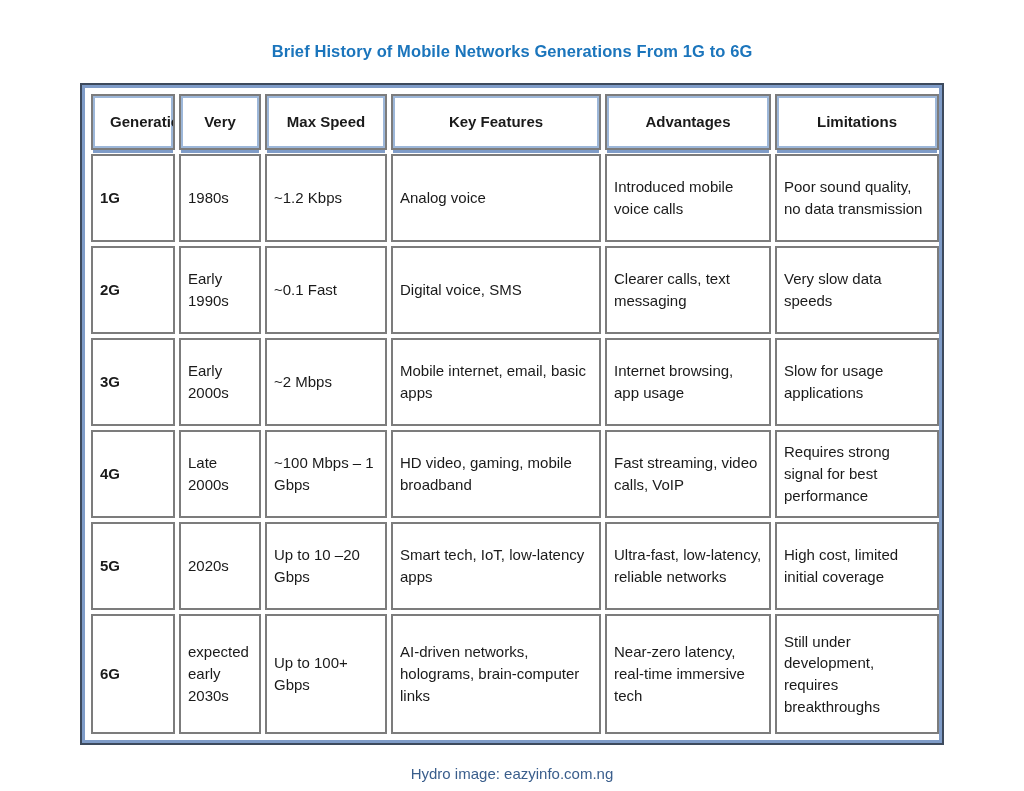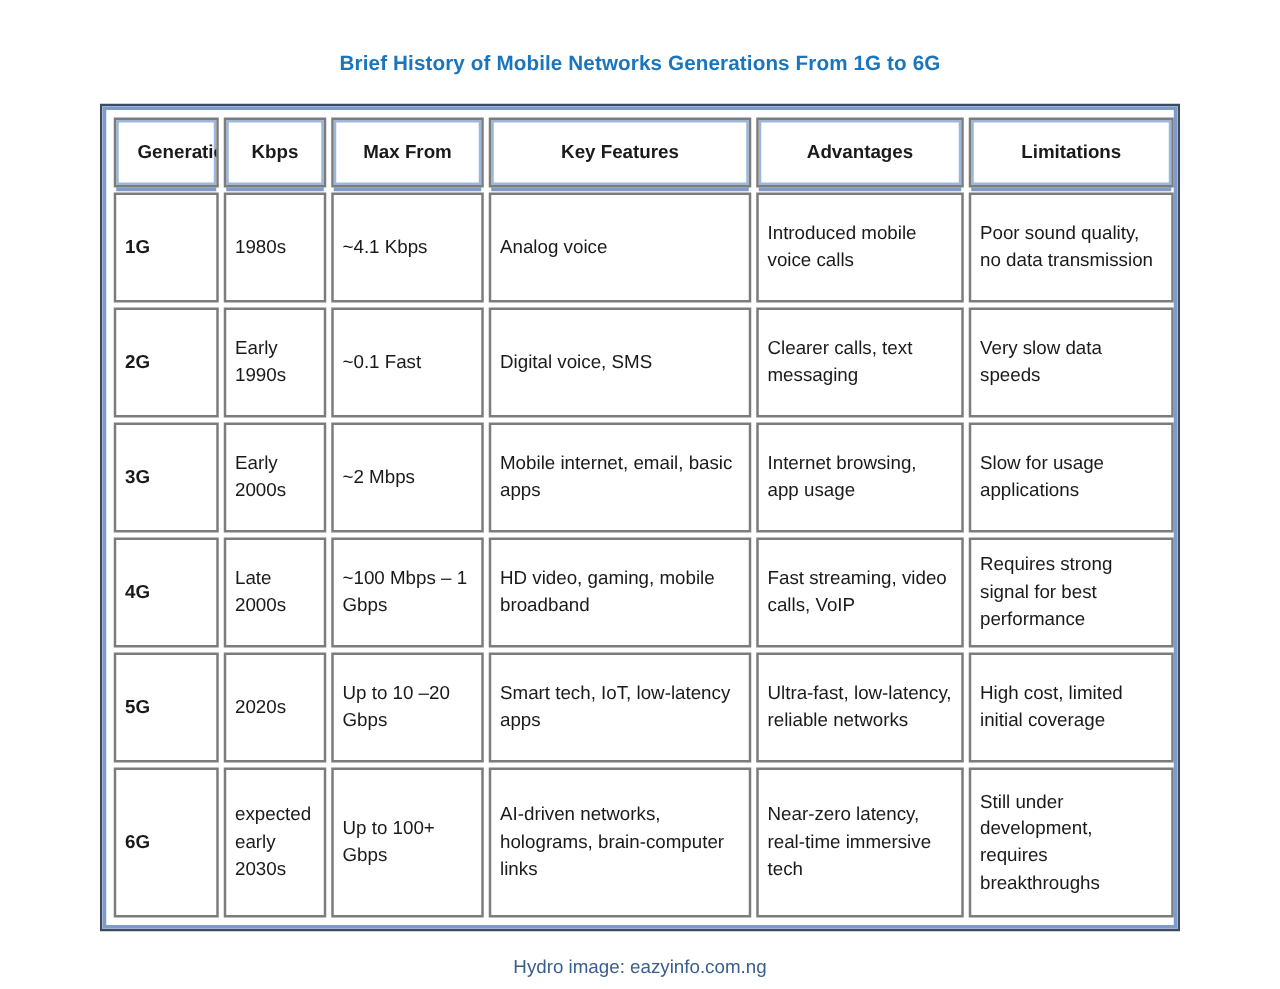--- a/index.html
+++ b/index.html
@@ -86,32 +86,32 @@
           <col style="width:84px">
           <col style="width:82px">
           <col style="width:122px">
           <col style="width:210px">
           <col style="width:166px">
           <col style="width:164px">
         </colgroup>
         <thead>
           <tr>
             <th>Generation</th>
-            <th>Kbps</th>
-            <th>Max From</th>
+            <th>Very</th>
+            <th>Max Speed</th>
             <th>Key Features</th>
             <th>Advantages</th>
             <th>Limitations</th>
           </tr>
         </thead>
         <tbody>
           <tr>
             <td class="gen">1G</td>
             <td class="center">1980s</td>
-            <td class="center">~4.1 Kbps</td>
+            <td class="center">~1.2 Kbps</td>
             <td>Analog voice</td>
             <td>Introduced mobile voice calls</td>
             <td>Poor sound quality, no data transmission</td>
           </tr>
           <tr>
             <td class="gen">2G</td>
             <td class="center">Early 1990s</td>
             <td class="center">~0.1 Fast</td>
             <td>Digital voice, SMS</td>
             <td>Clearer calls, text messaging</td>

